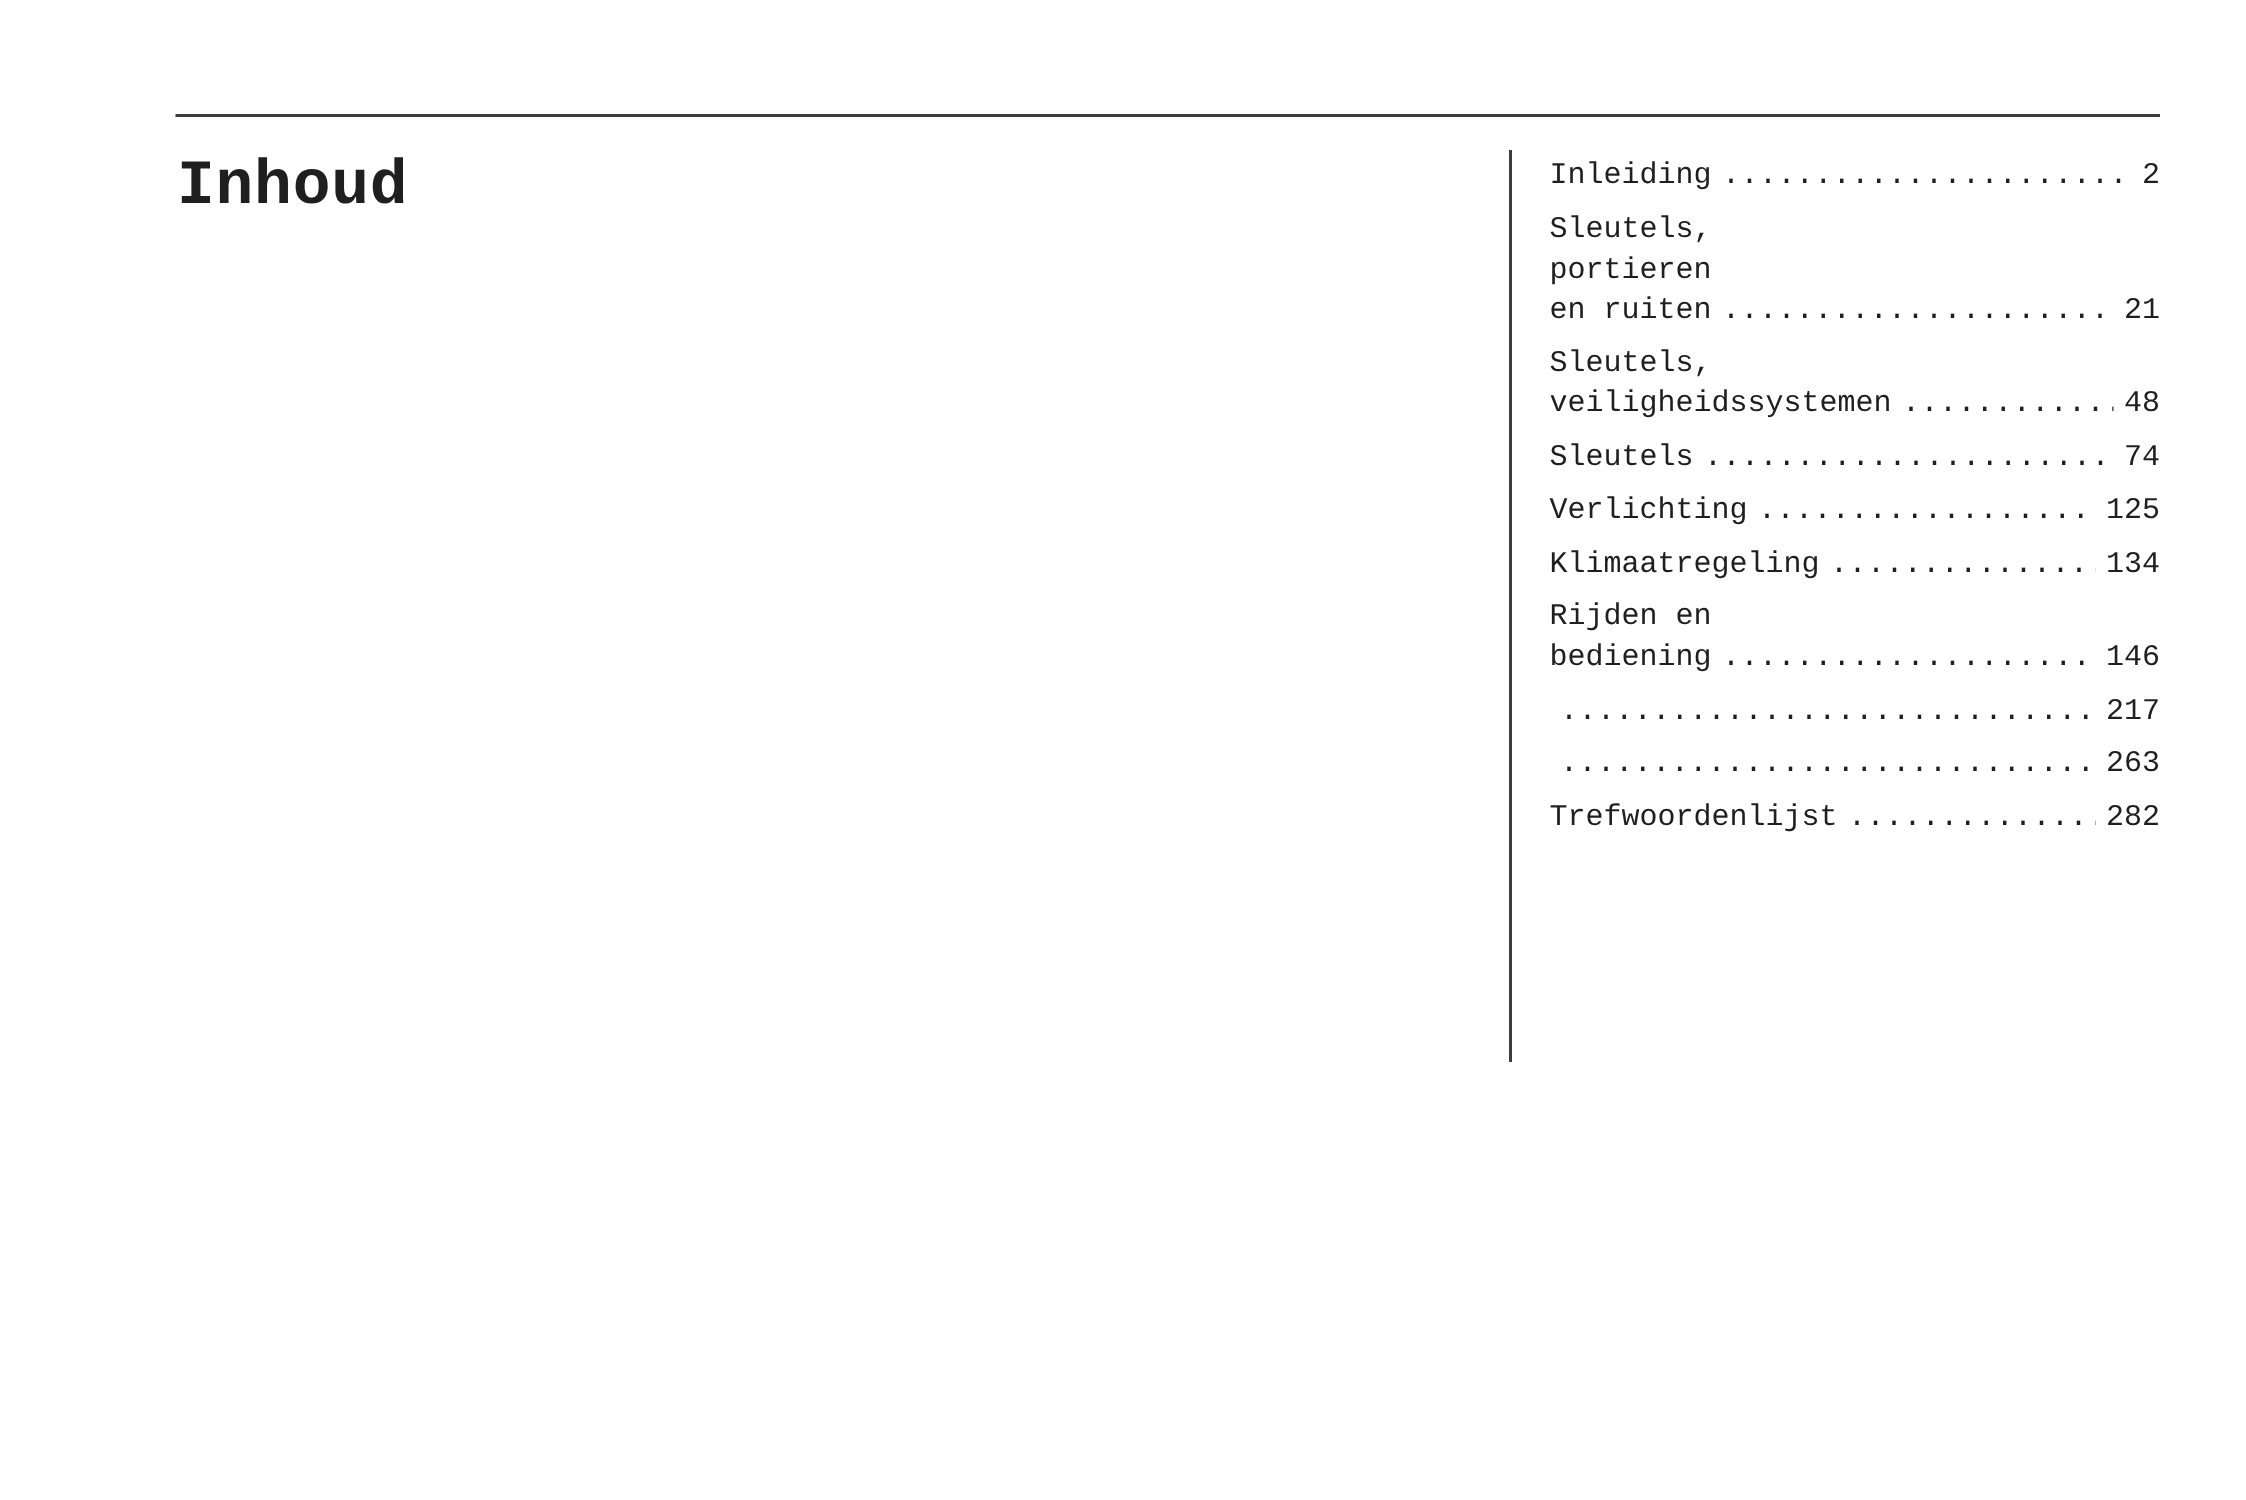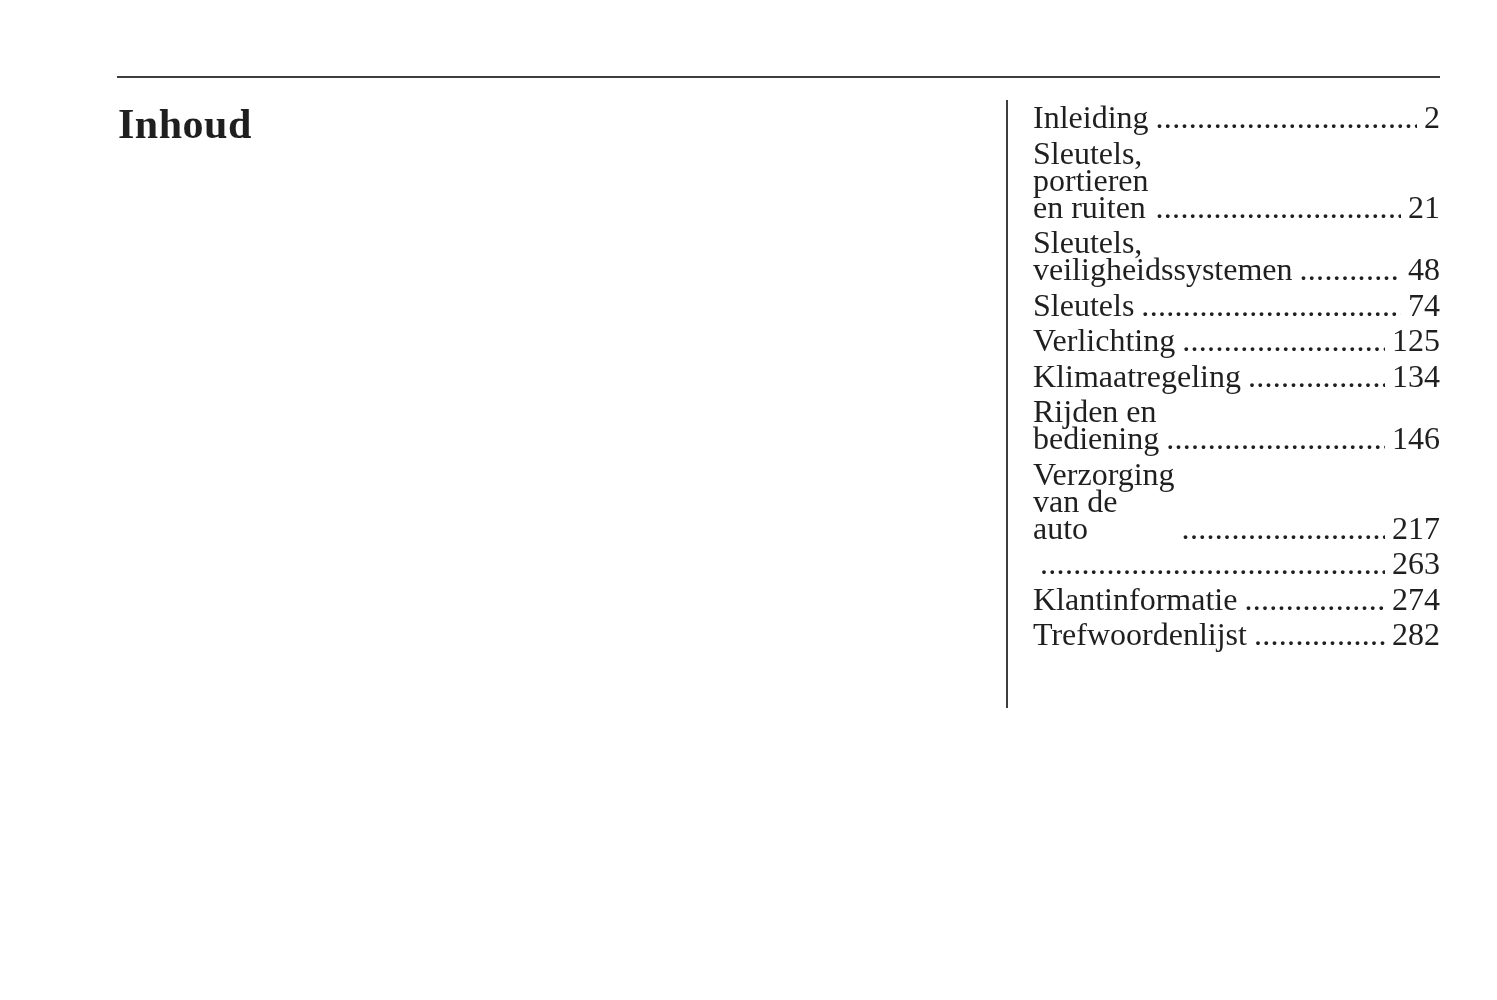--- a/index.html
+++ b/index.html
@@ -6,21 +6,21 @@
     margin: 0;
     padding: 0;
     background: #ffffff;
   }
   .page {
     position: relative;
     width: 1497px;
     height: 708px;
     background: var(--bg, #ffffff);
     overflow: hidden;
-    font-family: Liberation Serif, serif;
+    font-family: Liberation Mono, monospace;
     color: var(--text, #1f1f1f);
   }
   .top-rule {
     position: absolute;
     left: 117px;
     top: 76px;
     width: 1323px;
     height: 2px;
     background: var(--rule, #3d3d3d);
   }
@@ -41,21 +41,21 @@
     top: 100px;
     width: 2px;
     height: 853px;
     background: var(--rule, #3d3d3d);
   }
   .toc {
     position: absolute;
     left: 1033px;
     top: 104px;
     width: 407px;
-    font-size: 32px;
+    font-size: 20px;
     line-height: 27px;
   }
   .toc-entry {
     display: flex;
     align-items: flex-end;
     margin-bottom: 8.5px;
   }
   .toc-label {
     white-space: pre-line;
     flex: 0 1 auto;
@@ -122,36 +122,30 @@
     <span class="toc-page">134</span>
   </div>
 
   <div class="toc-entry">
     <span class="toc-label">Rijden en bediening</span>
     <span class="toc-leader"></span>
     <span class="toc-page">146</span>
   </div>
 
   <div class="toc-entry">
-    <span class="toc-label">Verzorging van de auto</span>
     <span class="toc-leader"></span>
     <span class="toc-page">217</span>
   </div>
 
 
   <div class="toc-entry">
     <span class="toc-leader"></span>
     <span class="toc-page">263</span>
   </div>
 
-  <div class="toc-entry">
-    <span class="toc-label">Klantinformatie</span>
-    <span class="toc-leader"></span>
-    <span class="toc-page">274</span>
-  </div>
 
   <div class="toc-entry">
     <span class="toc-label">Trefwoordenlijst</span>
     <span class="toc-leader"></span>
     <span class="toc-page">282</span>
   </div>
 </div>
 </div>
 
 </body></html>

